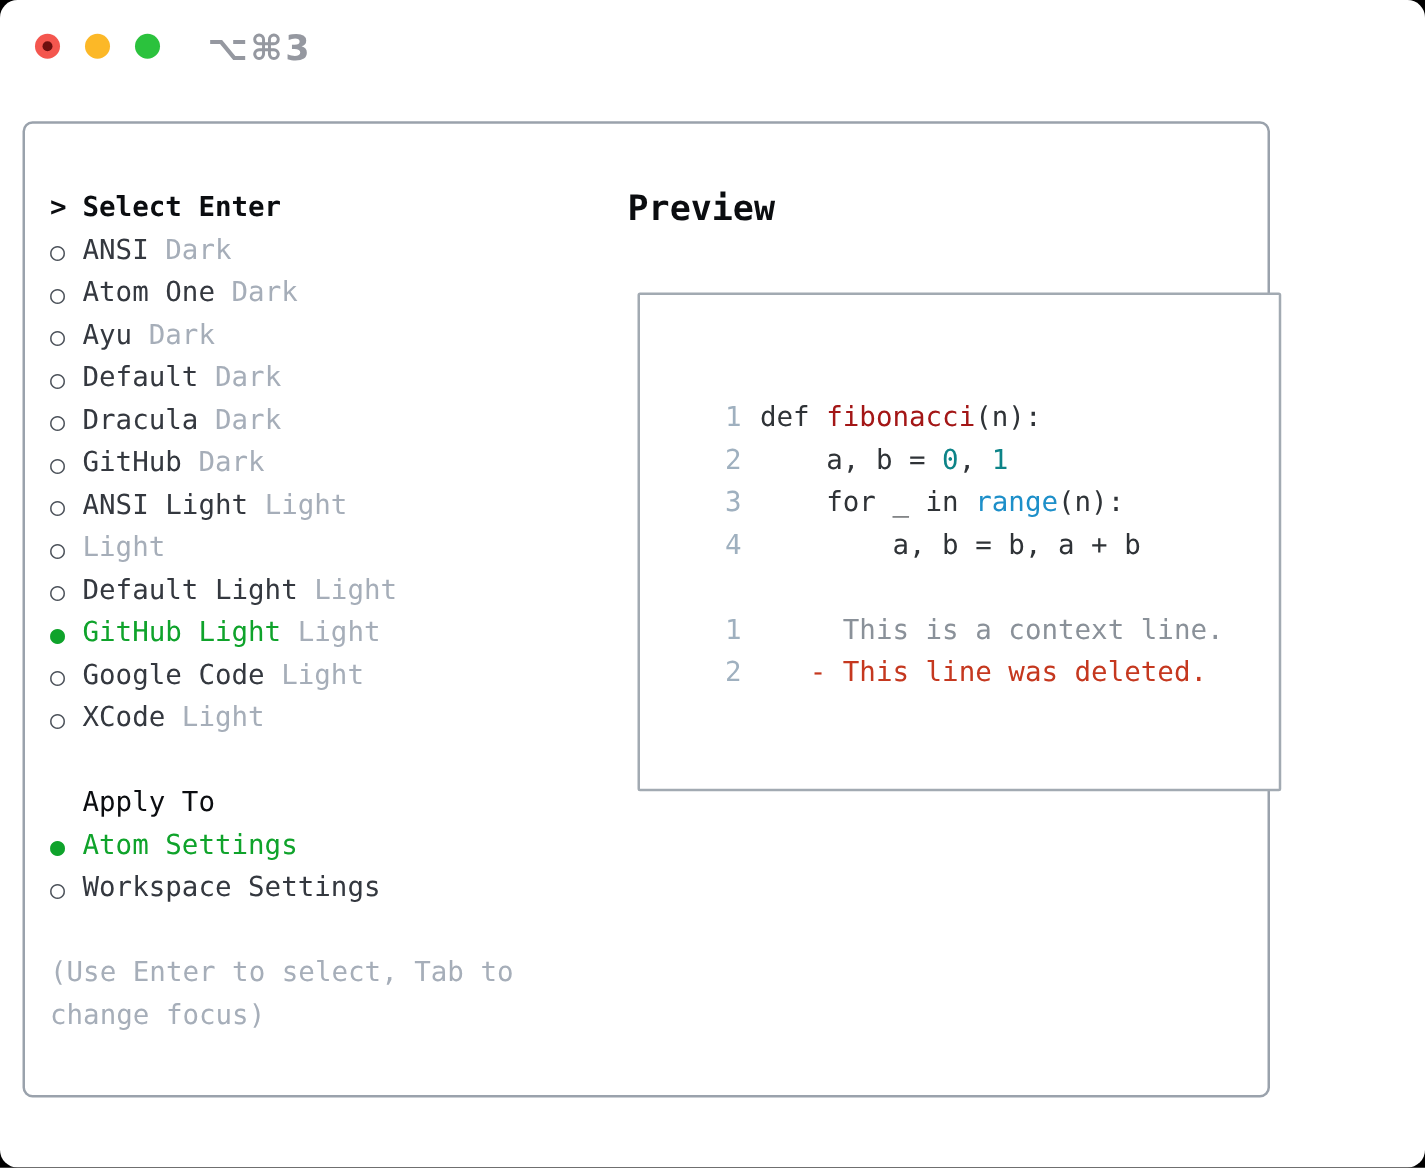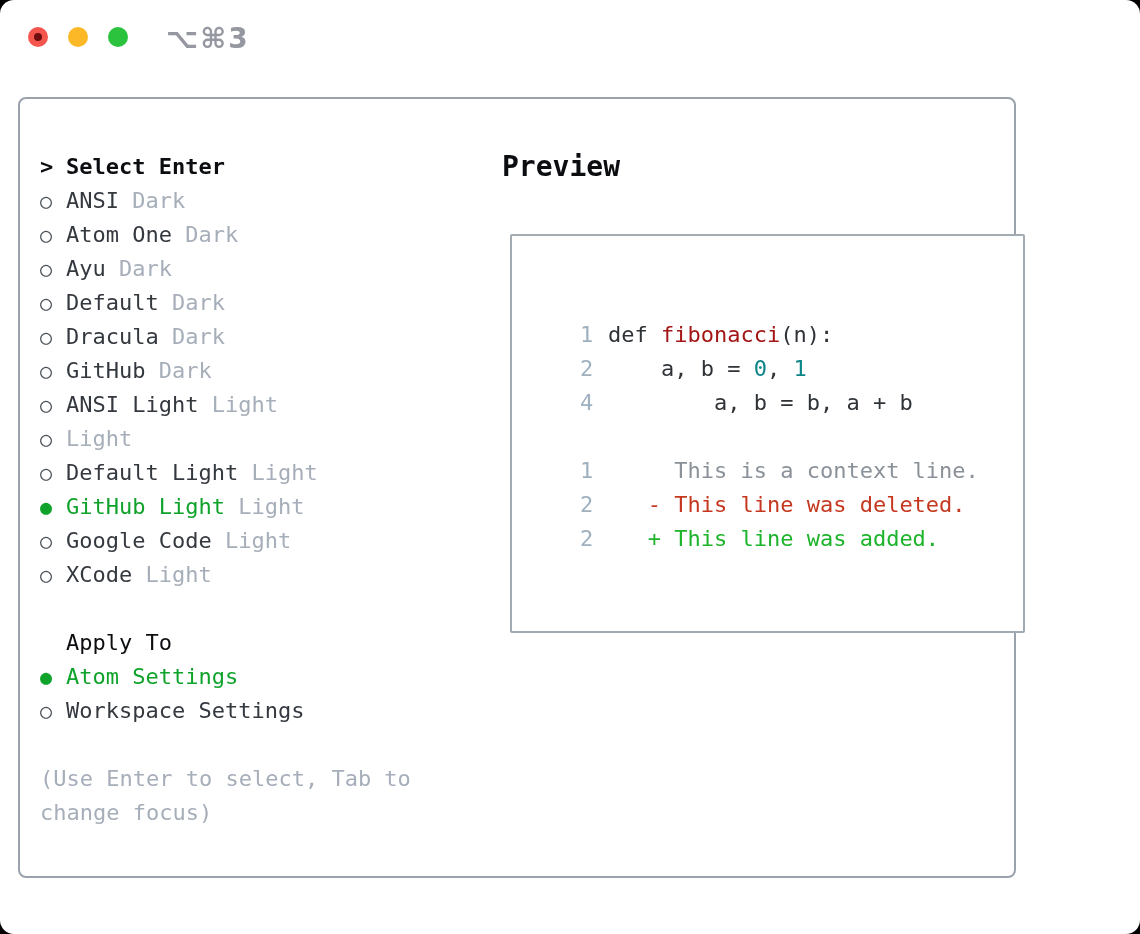--- a/index.html
+++ b/index.html
@@ -138,36 +138,36 @@
     <div class="preview-hdr">Preview</div>
     <div class="preview-box" id="preview-box">
   <div class="pline">
     <span class="gutter">1</span><span class="pcontent"><span class="seg-plain">def </span><span class="seg-function">fibonacci</span><span class="seg-plain">(n):</span></span>
   </div>
 
   <div class="pline">
     <span class="gutter">2</span><span class="pcontent"><span class="seg-plain">    a, b = </span><span class="seg-number">0</span><span class="seg-plain">, </span><span class="seg-number">1</span></span>
   </div>
 
+  <div class="pline">
+    <span class="gutter">3</span><span class="pcontent"><span class="seg-plain">    for _ in </span><span class="seg-builtin">range</span><span class="seg-plain">(n):</span></span>
+  </div>
 
   <div class="pline">
     <span class="gutter">4</span><span class="pcontent"><span class="seg-plain">        a, b = b, a + b</span></span>
   </div>
 
 
   <div class="pline">
     <span class="gutter"></span><span class="pcontent"></span>
   </div>
 
   <div class="pline">
     <span class="gutter">1</span><span class="pcontent"><span class="seg-context">     This is a context line.</span></span>
   </div>
 
   <div class="pline">
     <span class="gutter">2</span><span class="pcontent"><span class="seg-deleted">   - This line was deleted.</span></span>
   </div>
 
-  <div class="pline">
-    <span class="gutter">2</span><span class="pcontent"><span class="seg-added">   + This line was added.</span></span>
-  </div>
 </div>
   </div>
 </div>
 
 </body></html>

